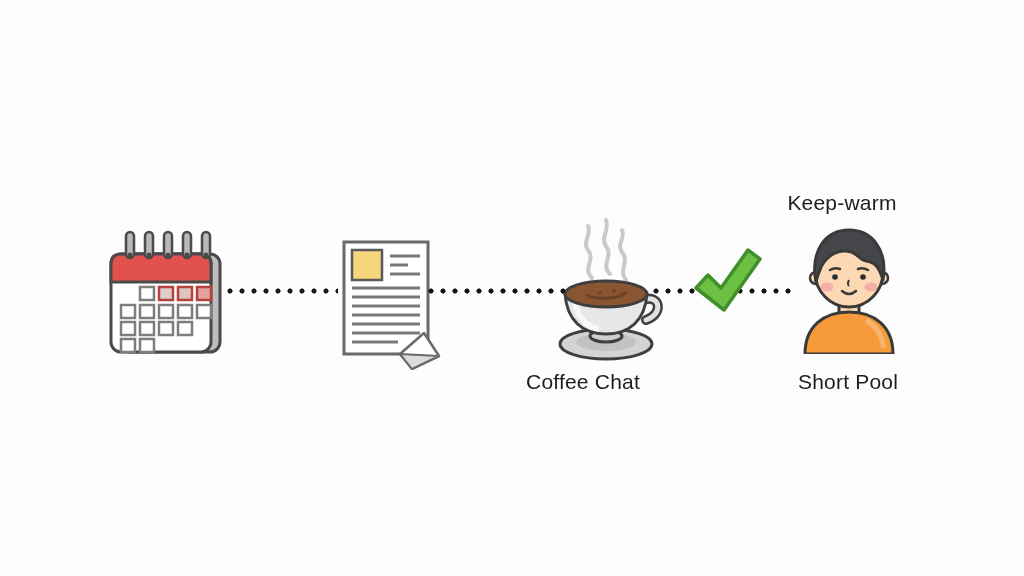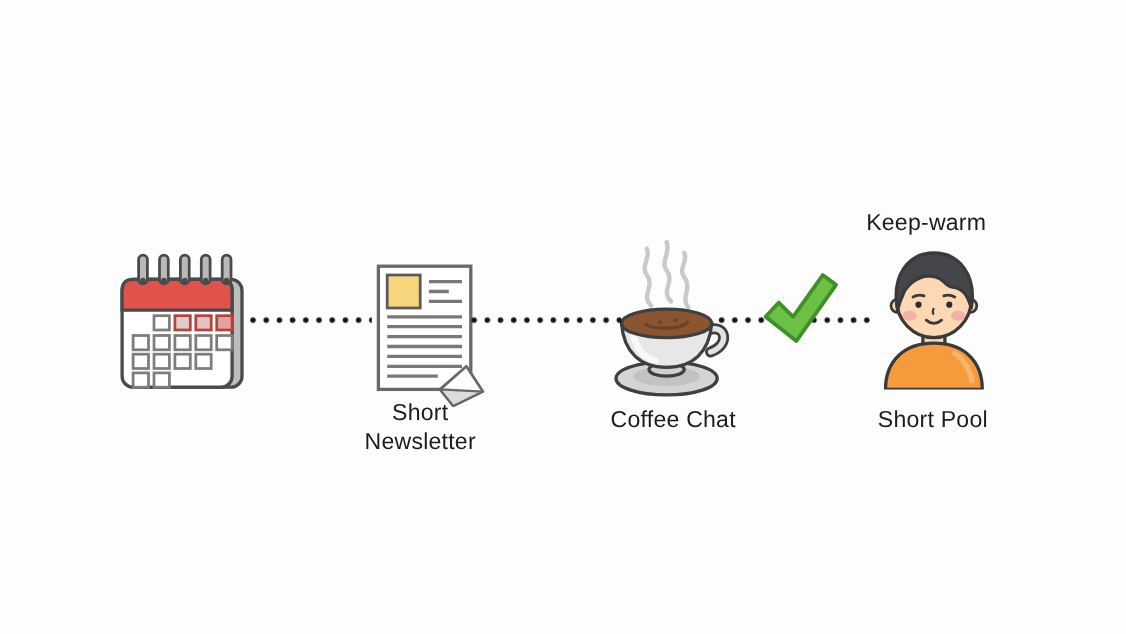--- a/index.html
+++ b/index.html
@@ -12,21 +12,21 @@
   .dots {
     position:absolute; height:8px; z-index:1;
     background-image: radial-gradient(circle at 4px 4px, #161616 2.2px, rgba(0,0,0,0) 2.9px);
     background-size:12px 8px; background-repeat:repeat-x;
   }
   .label {
     position:absolute; color:#1d1d1d; font-size:21px; line-height:26px;
     text-align:center; letter-spacing:0.2px;
   }
   .label-newsletter { left:322px; top:363px; width:120px; }
-  .label-coffee     { left:532px; top:369px; width:160px; }
+  .label-coffee     { left:503px; top:369px; width:160px; }
   .label-talent     { left:768px; top:369px; width:160px; }
   .label-keepwarm   { left:762px; top:190px; width:160px; }
   .z2 { z-index:2; }
 </style>
 </head>
 <body>
 
 <div class="stage">
 
   <div class="icon-wrap" style="left:104px; top:224px;">
@@ -140,17 +140,16 @@
       <circle cx="39" cy="57" r="2.8" fill="#2c2c2c"></circle>
       <circle cx="67" cy="57" r="2.8" fill="#2c2c2c"></circle>
       <ellipse cx="31" cy="67" rx="6.5" ry="4.5" fill="#f3b0a5"></ellipse>
       <ellipse cx="75" cy="67" rx="6.5" ry="4.5" fill="#f3b0a5"></ellipse>
       <path d="M53,60 Q51,64 53,66" fill="none" stroke="#3a3a3a" stroke-width="2"></path>
       <path d="M46,71 Q53,77 60,71" fill="none" stroke="#3a3a3a" stroke-width="2.5" stroke-linecap="round"></path>
     </svg>
   </div>
 
   <div class="label label-keepwarm">Keep-warm</div>
-  <div class="label label-newsletter">Short Newsletter</div>
   <div class="label label-coffee">Coffee Chat</div>
   <div class="label label-talent">Short Pool</div>
 
 </div>
 
 </body></html>

